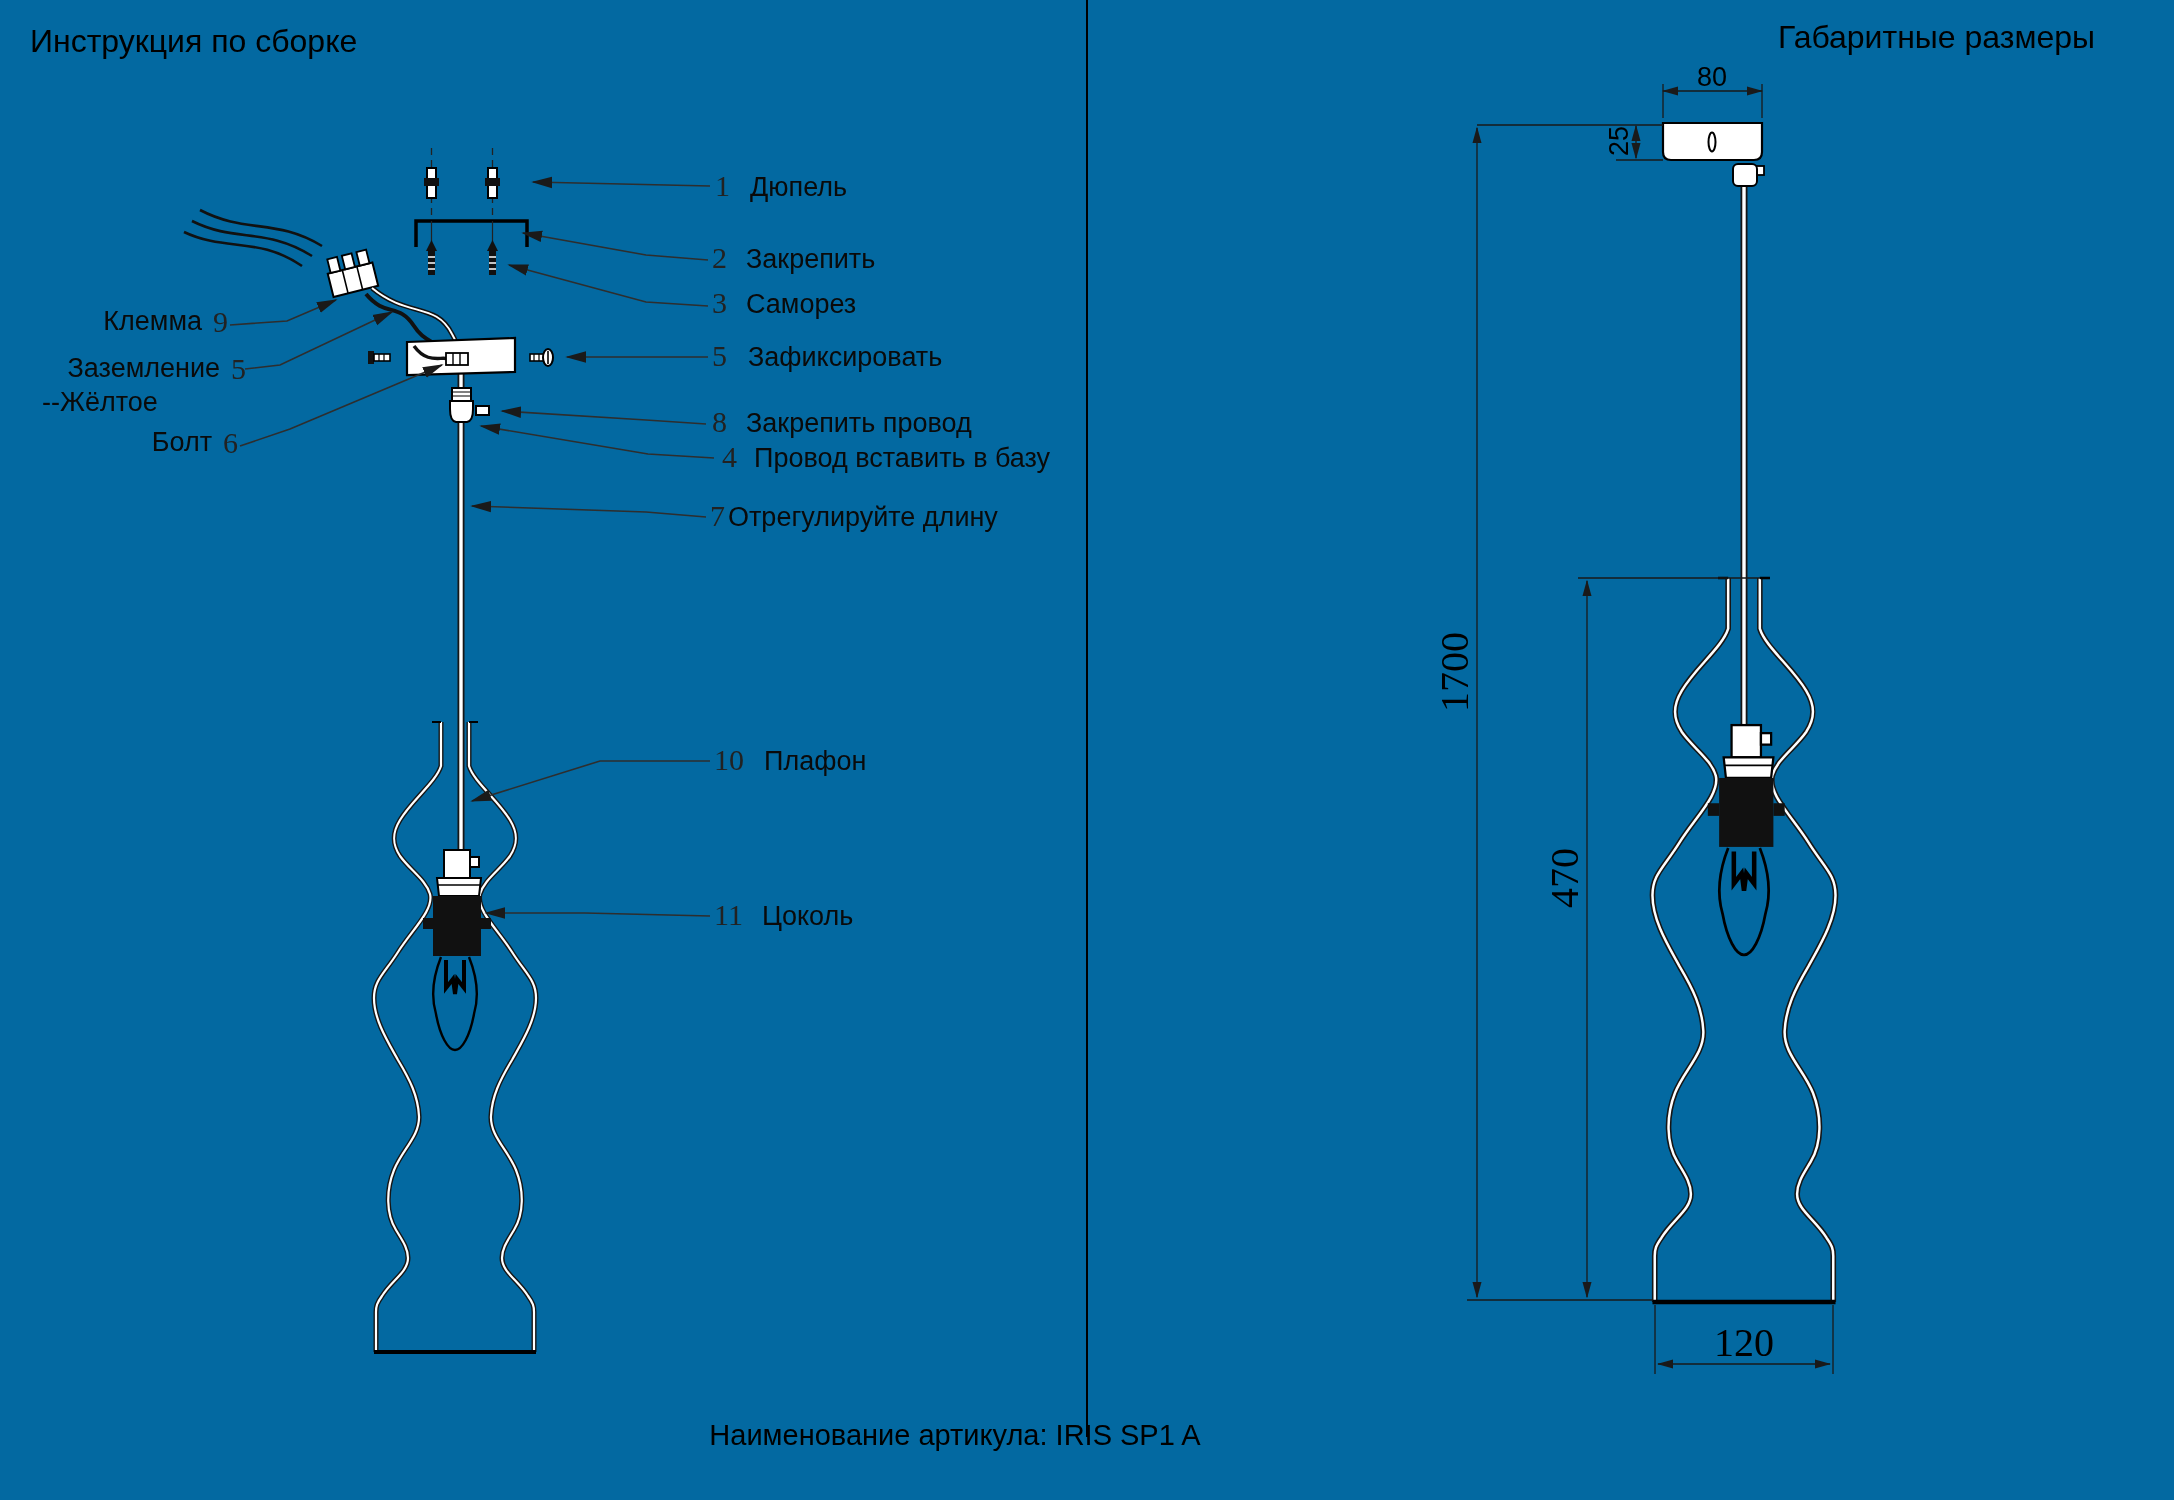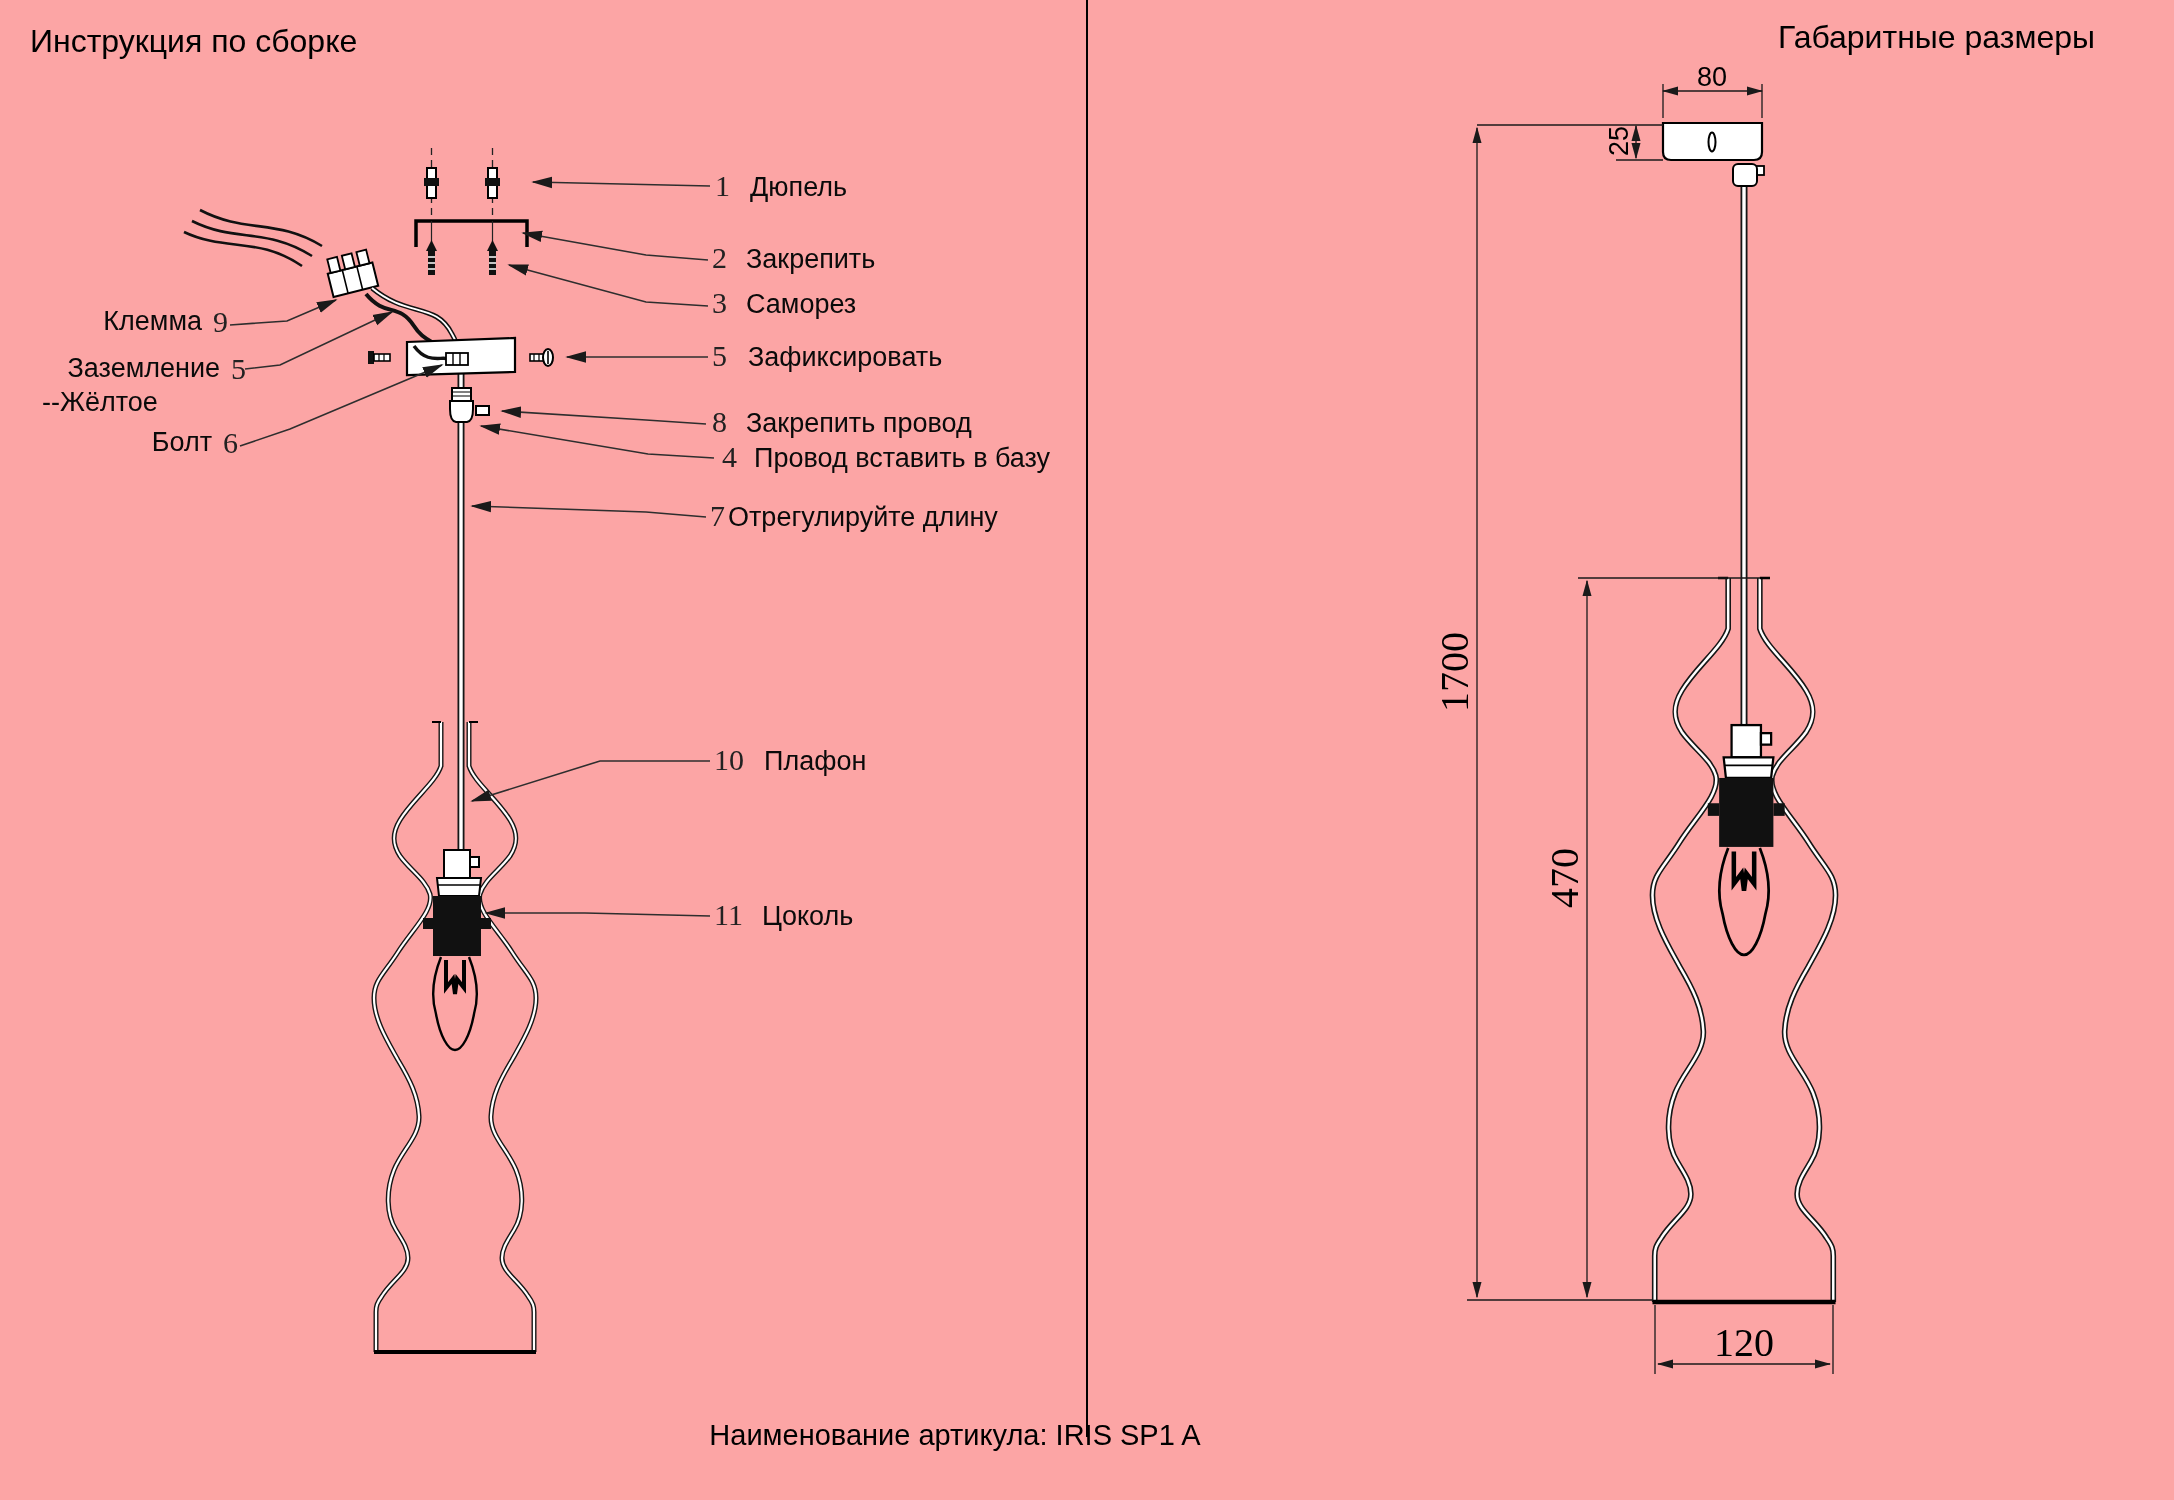--- a/index.html
+++ b/index.html
@@ -1,16 +1,16 @@
 <!DOCTYPE html>
 <html><head>
 <meta charset="utf-8">
 <style>
   html,body{margin:0;padding:0;background:#ffffff;}
-  .page{position:relative;width:2174px;height:1500px;background:#fca5a5;overflow:hidden;}
+  .page{position:relative;width:2174px;height:1500px;background:#0369a1;overflow:hidden;}
   svg{position:absolute;left:0;top:0;}
   .t-title{font:32px "Liberation Sans",sans-serif;fill:#000;}
   .t-lbl{font:27px "Liberation Sans",sans-serif;fill:#0a0a0a;}
   .t-num{font:30px "Liberation Serif",serif;fill:#222;}
   .t-dim-lg{font:40px "Liberation Serif",serif;fill:#000;}
   .t-dim-sm{font:27px "Liberation Sans",sans-serif;fill:#000;}
   .t-foot{font:29px "Liberation Sans",sans-serif;fill:#000;}
   .ln{stroke:#000;fill:none;}
   .ext{stroke:#1a1a1a;stroke-width:1.3;fill:none;}
   .ldr{stroke:#2e2e2e;stroke-width:1.6;fill:none;}

